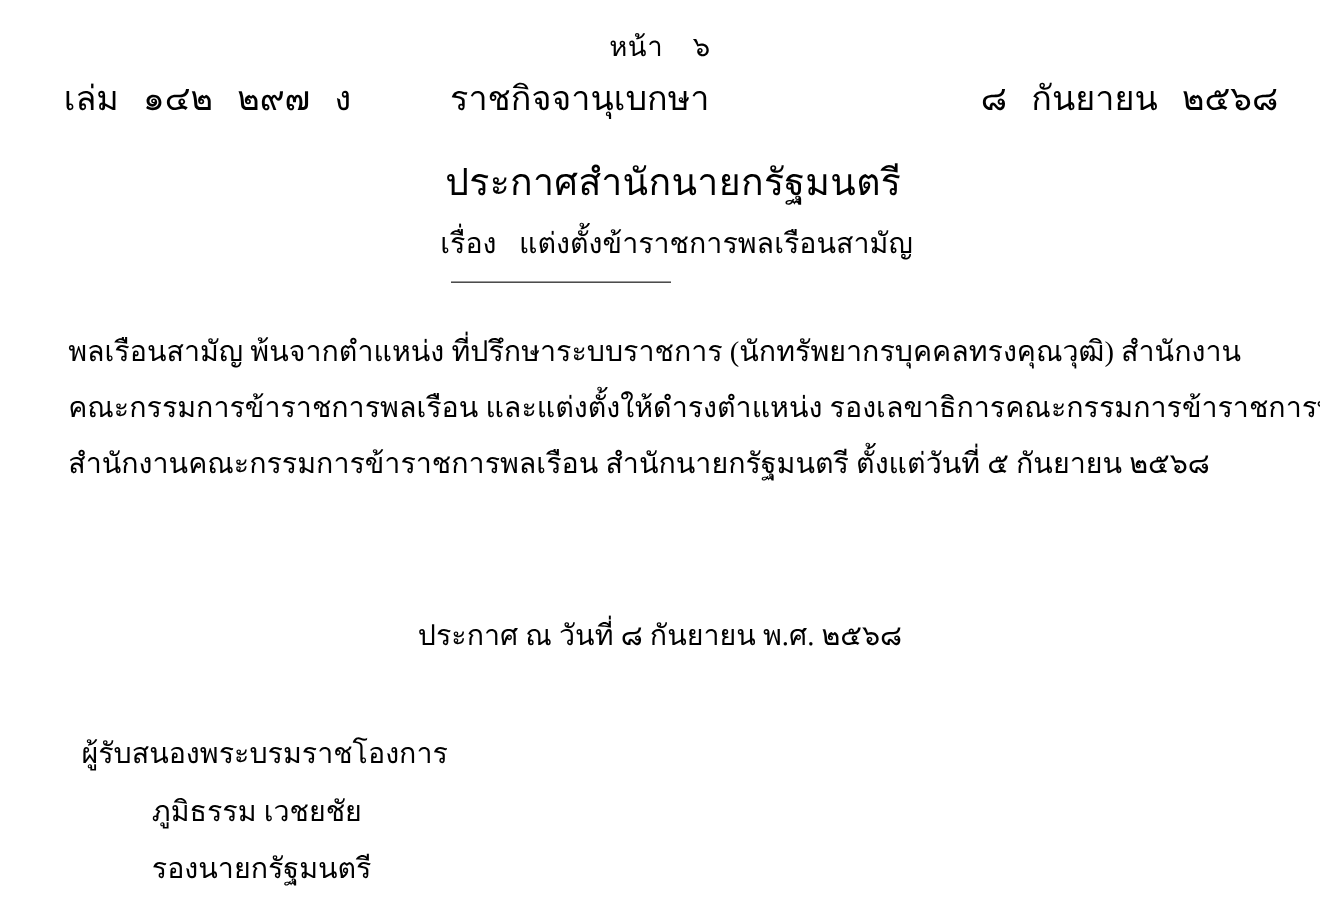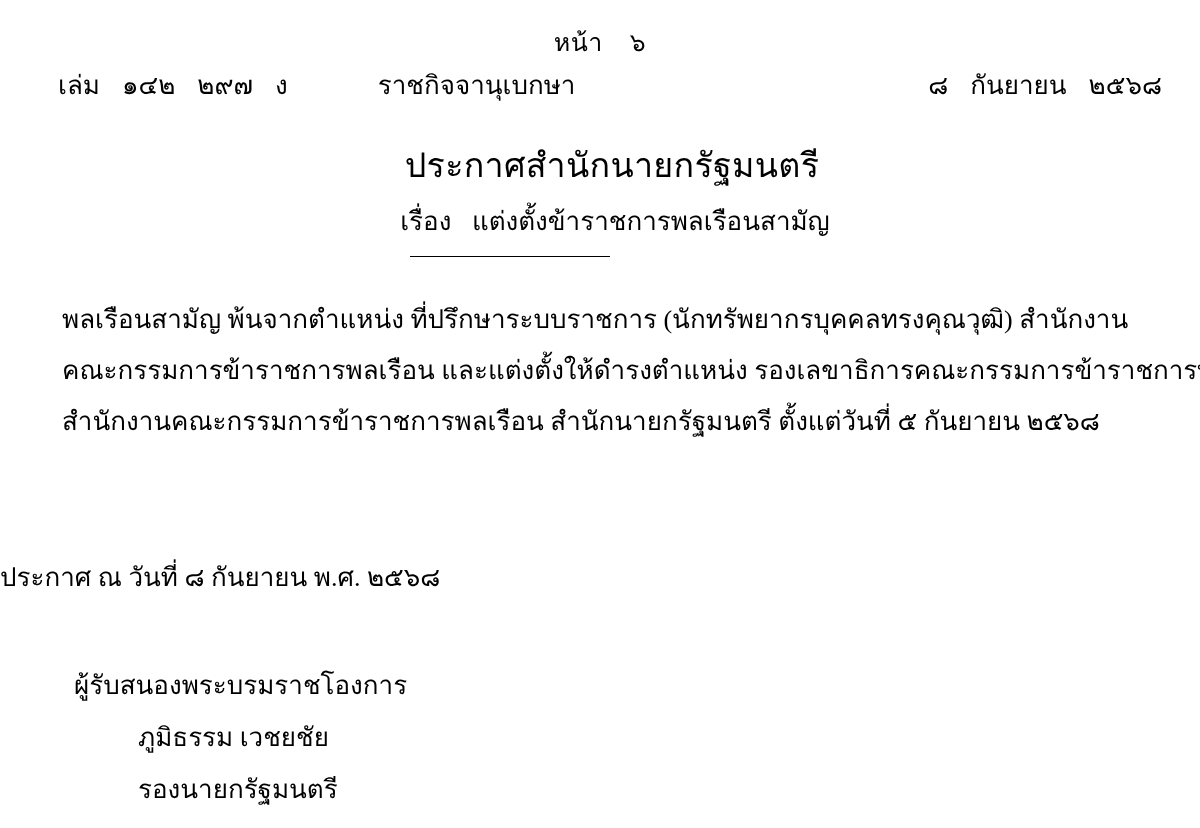--- a/index.html
+++ b/index.html
@@ -34,21 +34,21 @@
     white-space: nowrap;
   }
   .running-head {
     position: absolute;
     top: 64px;
     left: 58px;
     width: 1104px;
     display: flex;
     align-items: baseline;
     justify-content: space-between;
-    font-size: 26px;
+    font-size: 31px;
     white-space: nowrap;
   }
   .running-head .rh-left {
     display: flex;
     gap: 22px;
     align-items: baseline;
   }
   .running-head .rh-center {
     flex: 0 0 auto;
     margin-left: 46px;
@@ -110,20 +110,21 @@
   }
   .body-line.indent {
     padding-left: 104px;
   }
 
   .promulgation {
     position: absolute;
     top: 556px;
     left: 0;
     width: 1200px;
+    text-align: center;
     font-size: 26px;
     white-space: nowrap;
   }
 
   
   .countersign {
     position: absolute;
     top: 660px;
     left: 74px;
     font-size: 26px;

